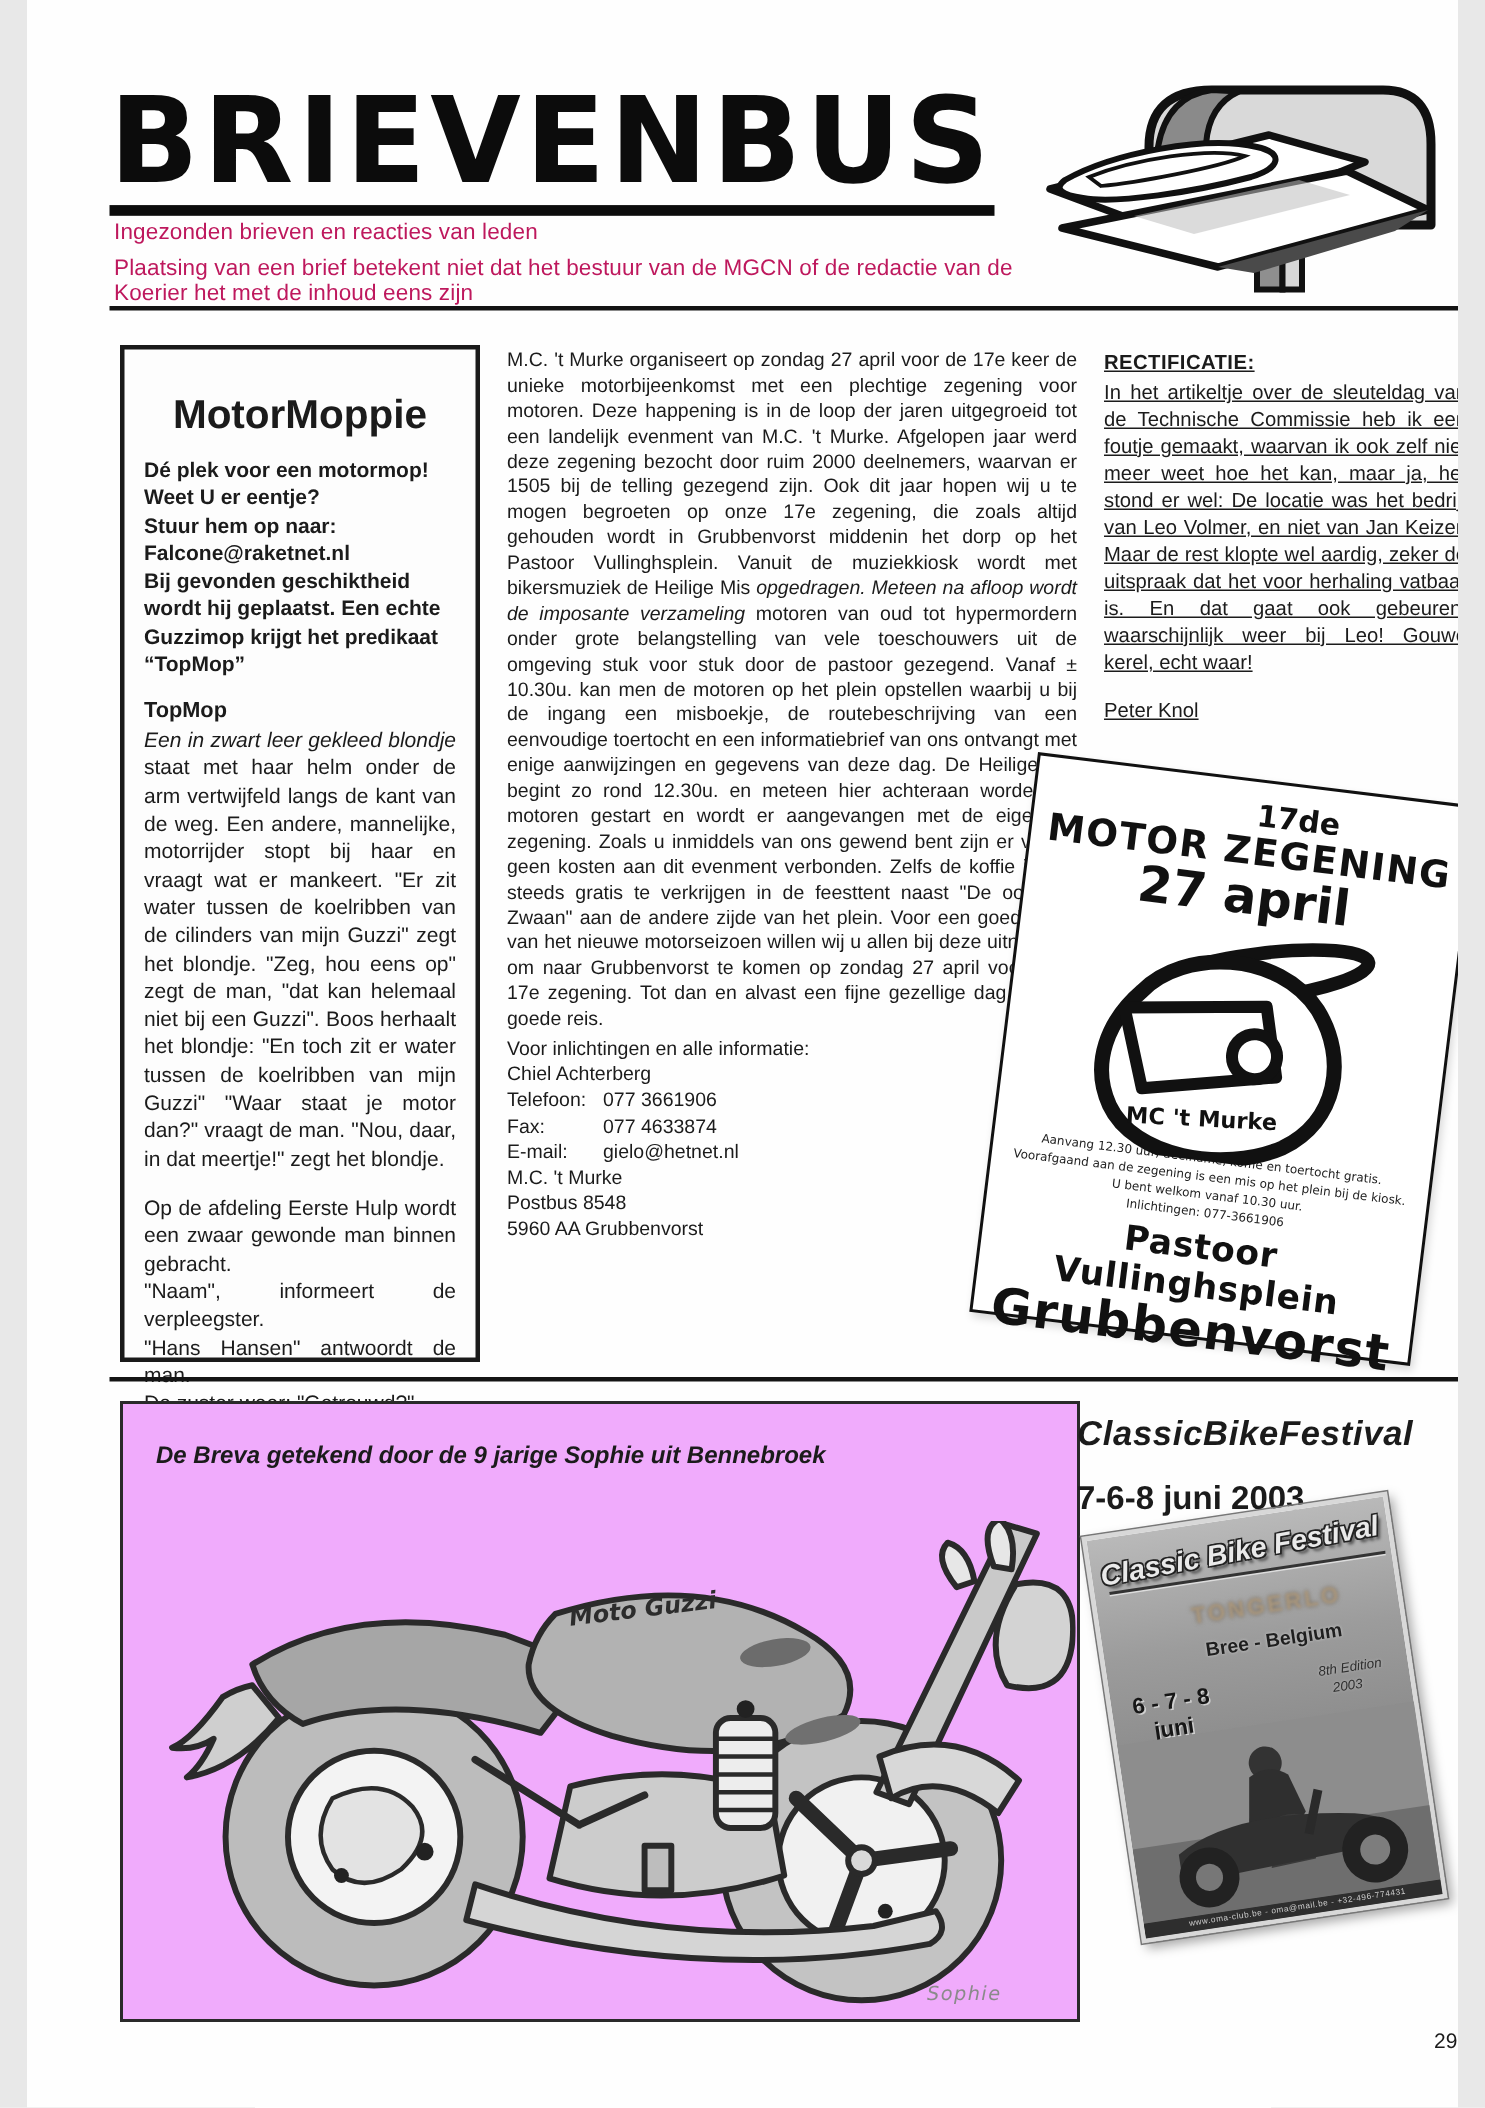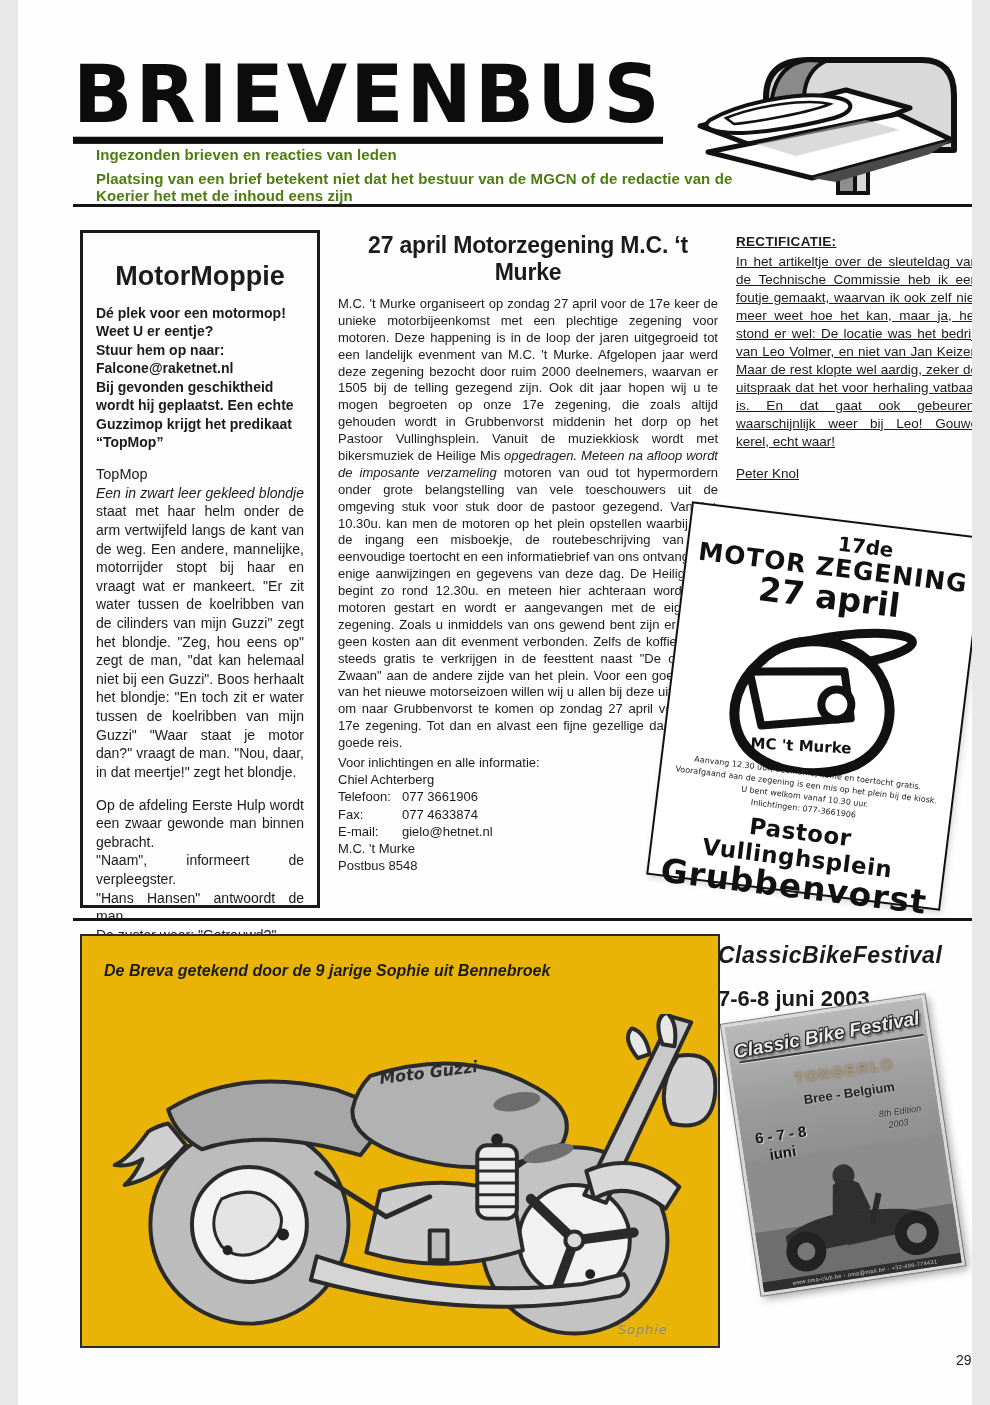--- a/index.html
+++ b/index.html
@@ -4,28 +4,28 @@
 <style>
   html,body{margin:0;padding:0;background:#e8e8e8;}
   .page{position:relative;width:954px;height:1405px;background:#fefefe;margin:0 auto;
         font-family:"Liberation Sans",sans-serif;color:#1b1b1b;overflow:hidden;}
   .abs{position:absolute;}
 
   
   .masthead-title{font-family:"DejaVu Sans",sans-serif;font-weight:bold;font-size:78px;
                   letter-spacing:3px;line-height:1;color:#0c0c0c;display:inline-block;
                   border-bottom:7px solid #0c0c0c;padding-bottom:2px;transform:scaleY(1.02);}
-  .masthead-sub{font-size:15px;font-weight:bold;color:#4d7c0f;letter-spacing:.1px;margin-left:20px;}
+  .masthead-sub{font-size:15px;font-weight:normal;color:#be185d;letter-spacing:.1px;}
   .rule{background:#141414;height:3px;}
 
   
   .moppie-box{border:3px solid #1a1a1a;background:#fdfdfd;padding:24px 13px;box-sizing:border-box;}
   .moppie-title{font-size:27px;font-weight:bold;text-align:center;margin:4px 0 12px 0;}
   .moppie-intro{font-size:14px;font-weight:bold;line-height:1.32;}
-  .moppie-head{font-size:14.5px;font-weight:normal;margin:14px 0 2px 0;}
+  .moppie-head{font-size:14.5px;font-weight:bold;margin:14px 0 2px 0;}
   .moppie-body{font-size:14px;line-height:1.33;text-align:justify;}
   .moppie-body em{font-style:italic;}
   .moppie-p2{margin-top:14px;}
 
   
   .article-title{font-size:23px;font-weight:bold;text-align:center;margin:0 0 10px 0;letter-spacing:-.2px;}
   .article-body{font-size:13px;line-height:1.3;text-align:justify;}
   .article-body .it{font-style:italic;}
   .contact{font-size:13px;line-height:1.32;margin-top:2px;}
   .contact .lbl{display:inline-block;width:64px;}
@@ -41,21 +41,21 @@
          font-family:"DejaVu Sans",sans-serif;text-align:center;color:#111;z-index:3;
          box-shadow:2px 3px 6px rgba(0,0,0,.15);}
   .flyer-17{font-size:20px;font-weight:bold;margin:10px 0 0 60px;}
   .flyer-motor{font-size:25px;font-weight:bold;letter-spacing:1px;margin-top:-2px;}
   .flyer-date{font-size:33px;font-weight:bold;margin-top:-4px;}
   .flyer-small{font-size:8px;line-height:1.5;margin-top:2px;color:#222;}
   .flyer-place1{font-size:23px;font-weight:bold;margin-top:4px;letter-spacing:.5px;}
   .flyer-place2{font-size:33px;font-weight:bold;margin-top:-4px;letter-spacing:1px;}
 
   
-  .draw-box{border:2.5px solid #2a2a2a;background:#eab308;box-sizing:border-box;padding-left:13px;}
+  .draw-box{border:2.5px solid #2a2a2a;background:#f0abfc;box-sizing:border-box;padding-left:13px;}
   .draw-caption{font-size:16px;font-weight:bold;font-style:italic;}
 
   
   .fest-title{font-size:23px;font-weight:bold;font-style:italic;letter-spacing:.5px;}
   .fest-date{font-size:22px;font-weight:bold;margin-top:14px;}
   .poster{transform:rotate(-8.5deg);transform-origin:50% 50%;box-sizing:border-box;
           background:linear-gradient(180deg,#b9b9b9 0%,#9c9c9c 30%,#8a8a8a 60%,#6f6f6f 100%);
           border:3px solid #d8d8d8;outline:1px solid #777;box-shadow:3px 4px 8px rgba(0,0,0,.35);
           overflow:hidden;color:#222;}
   .poster-logo{font-size:19px;font-weight:bold;font-style:italic;color:#e9e9e9;
@@ -117,30 +117,30 @@
     <div class="moppie-body moppie-p2">
       <div style="text-align:justify;">Op de afdeling Eerste Hulp wordt een zwaar gewonde man binnen gebracht.</div>
       <div>"Naam", informeert de verpleegster.</div>
       <div>"Hans Hansen" antwoordt de man.</div>
       <div>De zuster weer: "Getrouwd?"</div>
       <div>Waarop de man antwoordt: "Nee, een ongeluk met de motor!"</div>
     </div>
   </div>
 
   <div class="abs" style="left:320px;top:232px;width:380px;">
-    <div class="article-title">27 april Motorzegening M.C. ‘t Murke</div>
     <div class="article-body"><span>M.C. 't Murke organiseert op zondag 27 april voor de 17e keer de unieke motorbijeenkomst met een plechtige zegening voor motoren. Deze happening is in de loop der jaren uitgegroeid tot een landelijk evenment van M.C. 't Murke. Afgelopen jaar werd deze zegening bezocht door ruim 2000 deelnemers, waarvan er 1505 bij de telling gezegend zijn. Ook dit jaar hopen wij u te mogen begroeten op onze 17e zegening, die zoals altijd gehouden wordt in Grubbenvorst middenin het dorp op het Pastoor Vullinghsplein. Vanuit de muziekkiosk wordt met bikersmuziek de Heilige Mis </span><span class="it">opgedragen. Meteen na afloop wordt de imposante verzameling </span><span>motoren van oud tot hypermordern onder grote belangstelling van vele toeschouwers uit de omgeving stuk voor stuk door de pastoor gezegend. Vanaf ± 10.30u. kan men de motoren op het plein opstellen waarbij u bij de ingang een misboekje, de routebeschrijving van een eenvoudige toertocht en een informatiebrief van ons ontvangt met enige aanwijzingen en gegevens van deze dag. De Heilige Mis begint zo rond 12.30u. en meteen hier achteraan worden de motoren gestart en wordt er aangevangen met de eigenlijke zegening. Zoals u inmiddels van ons gewend bent zijn er voor u geen kosten aan dit evenment verbonden. Zelfs de koffie is nog steeds gratis te verkrijgen in de feesttent naast "De oosterse Zwaan" aan de andere zijde van het plein. Voor een goede start van het nieuwe motorseizoen willen wij u allen bij deze uitnodigen om naar Grubbenvorst te komen op zondag 27 april voor onze 17e zegening. Tot dan en alvast een fijne gezellige dag en een goede reis.</span></div>
     <div class="contact">
       <div>Voor inlichtingen en alle informatie:</div>
       <div>Chiel Achterberg</div>
       <div><span class="lbl">Telefoon:</span><span>077 3661906</span></div>
       <div><span class="lbl">Fax:</span><span>077 4633874</span></div>
       <div><span class="lbl">E-mail:</span><span>gielo@hetnet.nl</span></div>
       <div>M.C. 't Murke</div>
       <div>Postbus 8548</div>
+      <div>5960 AA Grubbenvorst</div>
     </div>
   </div>
 
   <div class="abs" style="left:718px;top:234px;width:242px;text-decoration:underline;">
     <div class="rect-head">RECTIFICATIE:</div>
     <div class="rect-body">In het artikeltje over de sleuteldag van de Technische Commissie heb ik een foutje gemaakt, waarvan ik ook zelf niet meer weet hoe het kan, maar ja, het stond er wel: De locatie was het bedrijf van Leo Volmer, en niet van Jan Keizer. Maar de rest klopte wel aardig, zeker de uitspraak dat het voor herhaling vatbaar is. En dat gaat ook gebeuren, waarschijnlijk weer bij Leo! Gouwe kerel, echt waar!</div>
     <div class="rect-sign">Peter Knol</div>
   </div>
 
   <div class="abs flyer" style="left:650px;top:518px;width:296px;height:376px;">

